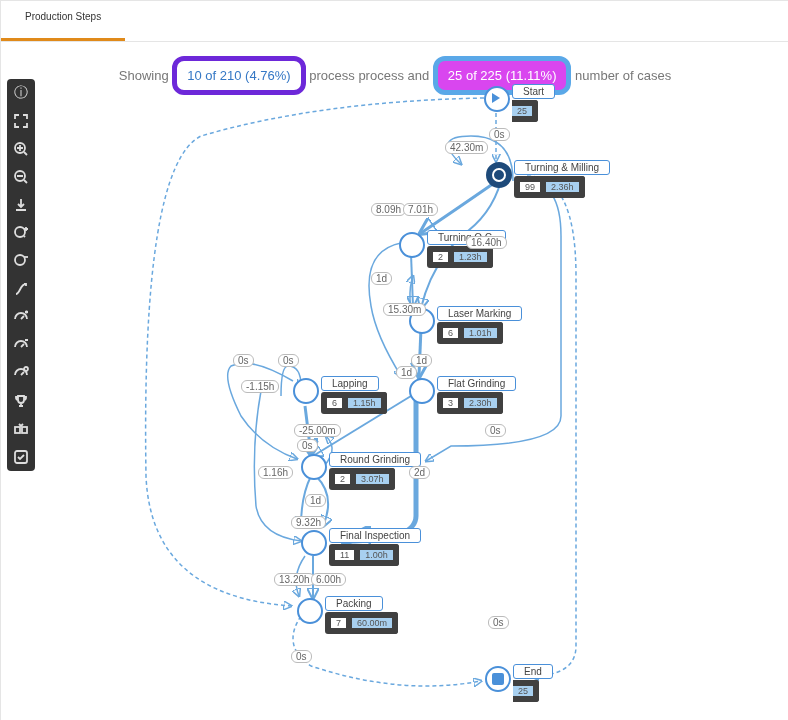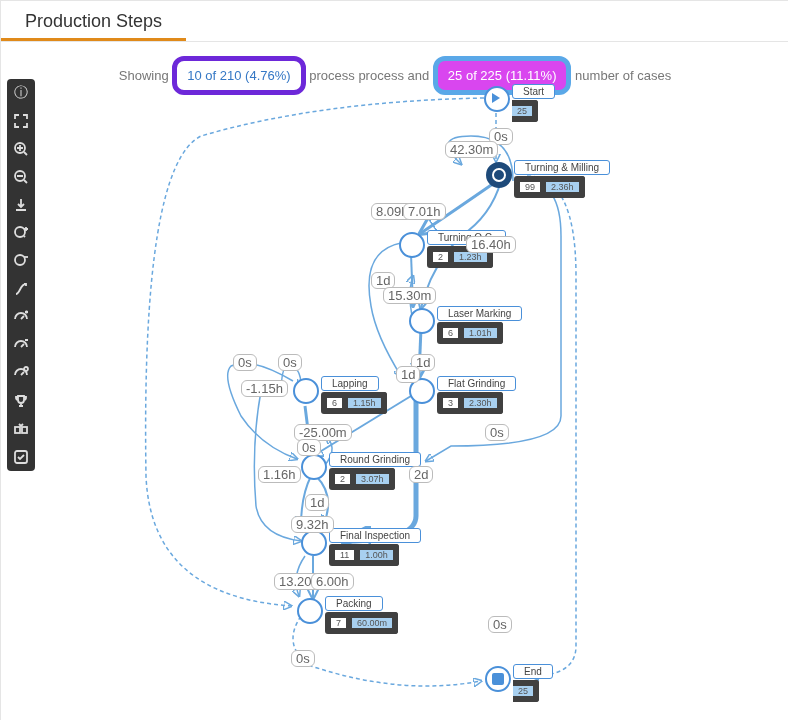--- a/index.html
+++ b/index.html
@@ -1,39 +1,39 @@
 <!DOCTYPE html>
 <html><head>
 <meta charset="utf-8">
 <style>
 html,body{margin:0;padding:0;font-family:-apple-system,BlinkMacSystemFont,'Segoe UI',sans-serif;font-size:13px;color:#555;background:#fff}
 .container{width:788px;height:720px;border:1px solid #e5e5e5;position:relative;overflow:hidden}
 .tabs{display:flex;border-bottom:1px solid #e5e5e5;height:40px}
-.tab{padding:10px 24px;cursor:pointer;color:#888;font-size:18px}
+.tab{padding:10px 24px;cursor:pointer;color:#888;font-size:10px}
 .tab.active{color:#333;border-bottom:3px solid #e08a1a}
 .summary{text-align:center;padding:14px 0 8px;font-size:13px;color:#777}
 .pill{display:inline-block;border:5px solid #6d28d9;border-radius:12px;padding:7px 10px;color:#3578c5;background:#fff}
 .pill.sel{background:#d946ef;color:#fff;border-color:#5aa8e8}
 .toolbar{position:absolute;left:6px;top:78px;display:flex;flex-direction:column;gap:0;background:#333;border-radius:4px;overflow:hidden}
 .tool{width:28px;height:28px;display:flex;align-items:center;justify-content:center;cursor:pointer;color:#ddd;font-size:14px}
 .tool svg{stroke:#ddd;fill:none;stroke-width:1.8}
 .canvas{position:absolute;left:0;top:75px;right:0;bottom:0}
 .node{position:absolute;font-size:10px}
 .node-circle{width:22px;height:22px;border:2px solid #4a90d9;border-radius:50%;background:#fff;position:absolute;left:0;top:0}
 .node-circle.filled{background:#1e4a7a;border-color:#1e4a7a}
 .node-circle.filled::after{content:"";position:absolute;inset:4px;border:2px solid #fff;border-radius:50%}
 .node-circle.start,.node-circle.end{background:#fff;border:2px solid #4a90d9}
 .node-circle.start::after{content:"";position:absolute;left:6px;top:5px;border-left:8px solid #4a90d9;border-top:5px solid transparent;border-bottom:5px solid transparent}
 .node-circle.end::after{content:"";position:absolute;inset:5px;background:#4a90d9;border-radius:2px}
 .node-label{position:absolute;left:28px;top:-2px;background:#fff;border:1px solid #4a90d9;border-radius:3px;padding:1px 10px;white-space:nowrap;font-size:10px;color:#444}
 .node-stats{position:absolute;left:28px;top:14px;display:flex;gap:0;font-size:9px}
 .stat{border:6px solid #404040;padding:0 5px;background:#fff}
 .stat:first-child{border-radius:3px 0 0 3px}
 .stat:last-child{border-radius:0 3px 3px 0;border-left:none;background:#a8d0f0}
-.edge-label{position:absolute;font-size:13px;border:1px solid #bbb;border-radius:6px;padding:0 4px;background:#fff;color:#666;white-space:nowrap}
+.edge-label{position:absolute;font-size:10px;border:1px solid #bbb;border-radius:6px;padding:0 4px;background:#fff;color:#666;white-space:nowrap}
 svg.edges{position:absolute;inset:0;width:100%;height:100%;pointer-events:none}
 svg.edges path{fill:none;stroke:#6aa8de}
 svg.edges path.dashed{stroke-dasharray:4 3;stroke-width:1.5}
 </style>
 </head>
 <body>
 <div class="container">
 <div class="tabs">
   <div class="tab active">Production Steps</div>
 </div>
@@ -232,21 +232,21 @@
           <div class="stat">25</div>
         </div>
 </div>
 
 <div class="edge-label" style="left:488px;top:52px">0s</div>
 <div class="edge-label" style="left:444px;top:65px">42.30m</div>
 <div class="edge-label" style="left:370px;top:127px">8.09h</div>
 <div class="edge-label" style="left:402px;top:127px">7.01h</div>
 <div class="edge-label" style="left:465px;top:160px">16.40h</div>
 <div class="edge-label" style="left:370px;top:196px">1d</div>
-<div class="edge-label" style="left:382px;top:211px">15.30m</div>
+<div class="edge-label" style="left:382px;top:227px">15.30m</div>
 <div class="edge-label" style="left:410px;top:278px">1d</div>
 <div class="edge-label" style="left:395px;top:290px">1d</div>
 <div class="edge-label" style="left:232px;top:278px">0s</div>
 <div class="edge-label" style="left:277px;top:278px">0s</div>
 <div class="edge-label" style="left:240px;top:304px">-1.15h</div>
 <div class="edge-label" style="left:293px;top:348px">-25.00m</div>
 <div class="edge-label" style="left:296px;top:363px">0s</div>
 <div class="edge-label" style="left:257px;top:390px">1.16h</div>
 <div class="edge-label" style="left:408px;top:390px">2d</div>
 <div class="edge-label" style="left:304px;top:418px">1d</div>

